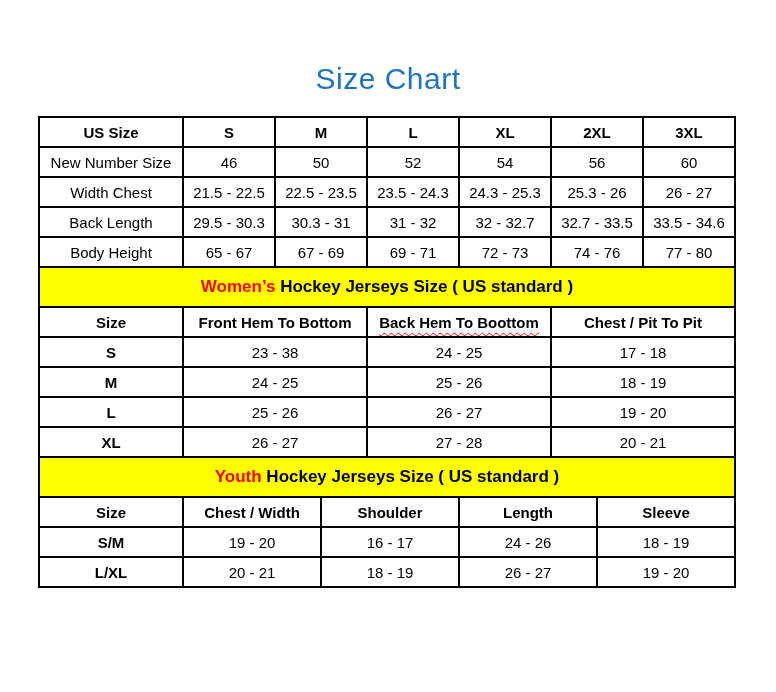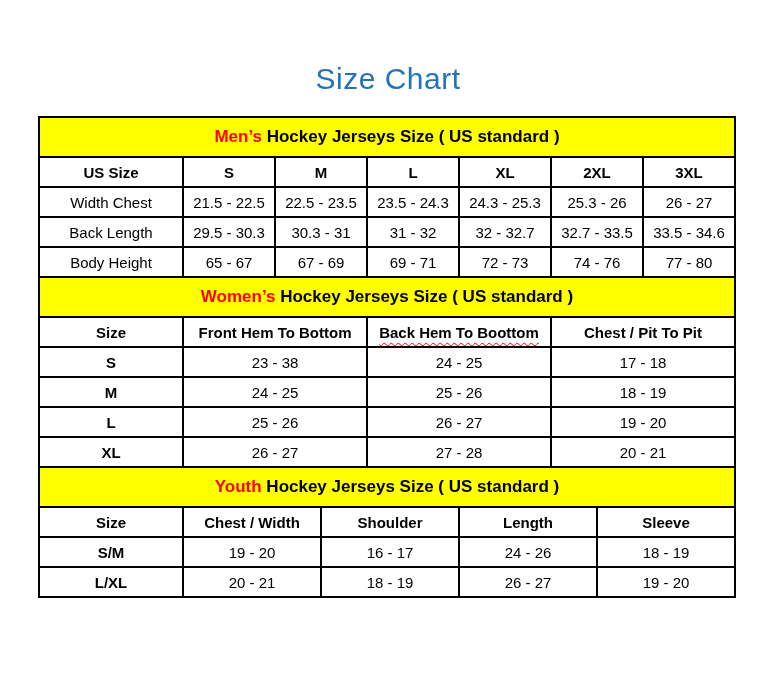--- a/index.html
+++ b/index.html
@@ -52,31 +52,37 @@
     <colgroup>
         <col class="c-label">
         <col>
         <col>
         <col>
         <col>
         <col>
         <col>
       </colgroup>
     <tbody>
-        <tr class="band-row">
-      <td colspan="7"><span class="hl">Men’s</span><span> Hockey Jerseys Size ( US standard )</span></td>
-    </tr>
     <tr class="head">
       <th>US Size</th>
       <th>S</th>
       <th>M</th>
       <th>L</th>
       <th>XL</th>
       <th>2XL</th>
       <th>3XL</th>
+    </tr>
+    <tr>
+      <td class="rowlabel">New Number Size</td>
+      <td class="val">46</td>
+      <td class="val">50</td>
+      <td class="val">52</td>
+      <td class="val">54</td>
+      <td class="val">56</td>
+      <td class="val">60</td>
     </tr>
     <tr>
       <td class="rowlabel">Width Chest</td>
       <td class="val">21.5 - 22.5</td>
       <td class="val">22.5 - 23.5</td>
       <td class="val">23.5 - 24.3</td>
       <td class="val">24.3 - 25.3</td>
       <td class="val">25.3 - 26</td>
       <td class="val">26 - 27</td>
     </tr>

